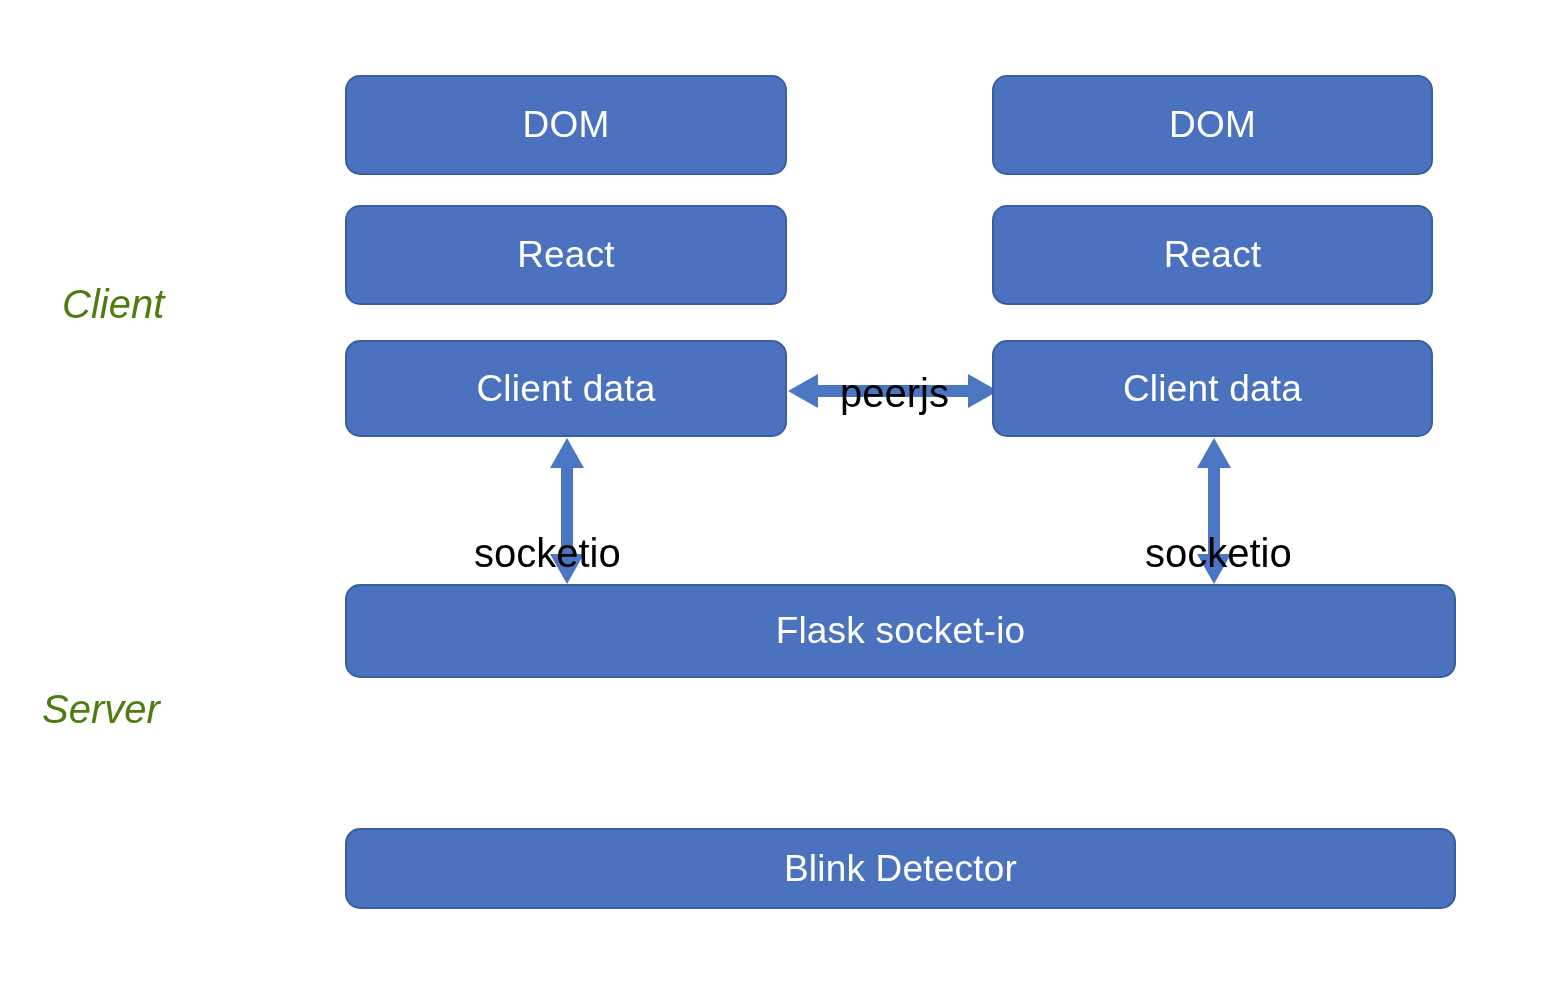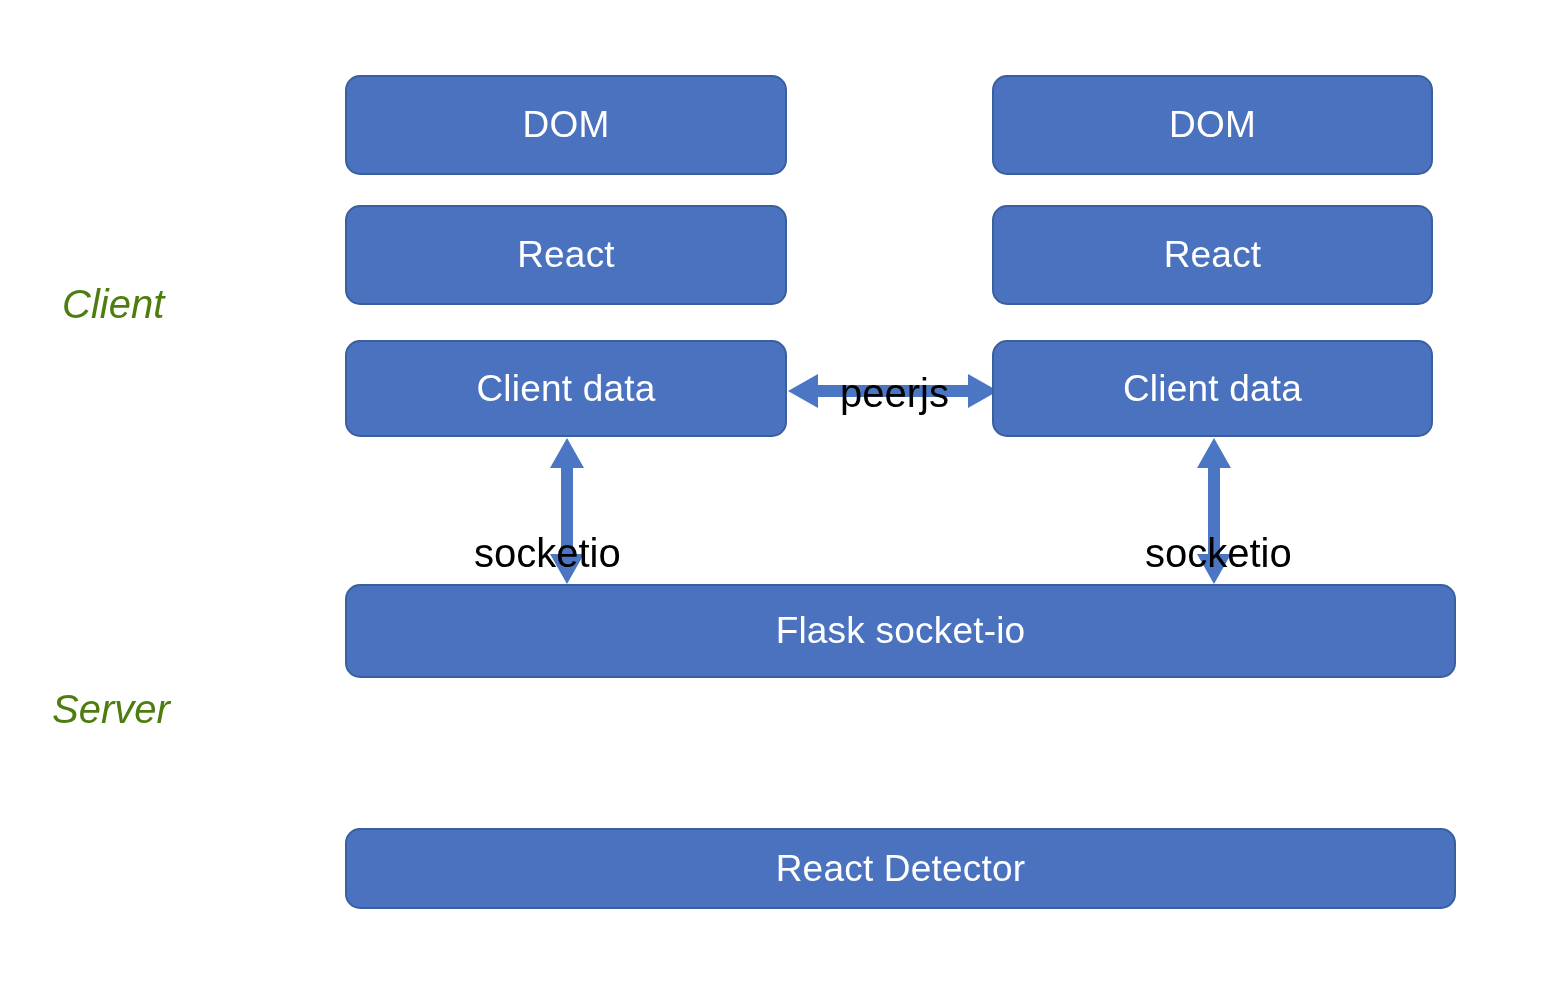--- a/index.html
+++ b/index.html
@@ -22,21 +22,21 @@
   .tier-label {
     position: absolute;
     color: #4d7c0f;
     font-size: 40px;
     font-weight: 400;
     line-height: 1;
     white-space: nowrap;
     font-style: italic;
   }
   #tier-client { left: 62px;  top: 284px; }
-  #tier-server { left: 52px;  top: 689px; }
+  #tier-server { left: 42px;  top: 689px; }
 
   
   .node-box {
     position: absolute;
     box-sizing: border-box;
     background: #4a72bf;
     border: 2px solid #3a5fa0;
     border-radius: 15px;
     display: flex;
     align-items: center;
@@ -107,21 +107,21 @@
 
   <div class="node-box" id="box-dom-right">DOM</div>
 
   <div class="node-box" id="box-react-right">React</div>
 
   <div class="node-box" id="box-clientdata-right">Client data</div>
 
   <div class="node-box" id="box-flask">Flask socket-io</div>
 
 
-  <div class="node-box" id="box-blink">React Detector</div>
+  <div class="node-box" id="box-blink">Blink Detector</div>
 
   <svg class="arrow-svg" id="arrow-peerjs" viewBox="0 0 210 46">
     <polygon points="0,23 30,6 30,17 180,17 180,6 210,23 180,40 180,29 30,29 30,40" fill="#4a76c4"></polygon>
   </svg>
 
   <svg class="arrow-svg" id="arrow-socket-left" viewBox="0 0 38 146">
     <polygon points="19,0 36,30 25,30 25,116 36,116 19,146 2,116 13,116 13,30 2,30" fill="#4a76c4"></polygon>
   </svg>
 
   <svg class="arrow-svg" id="arrow-socket-right" viewBox="0 0 38 146">

